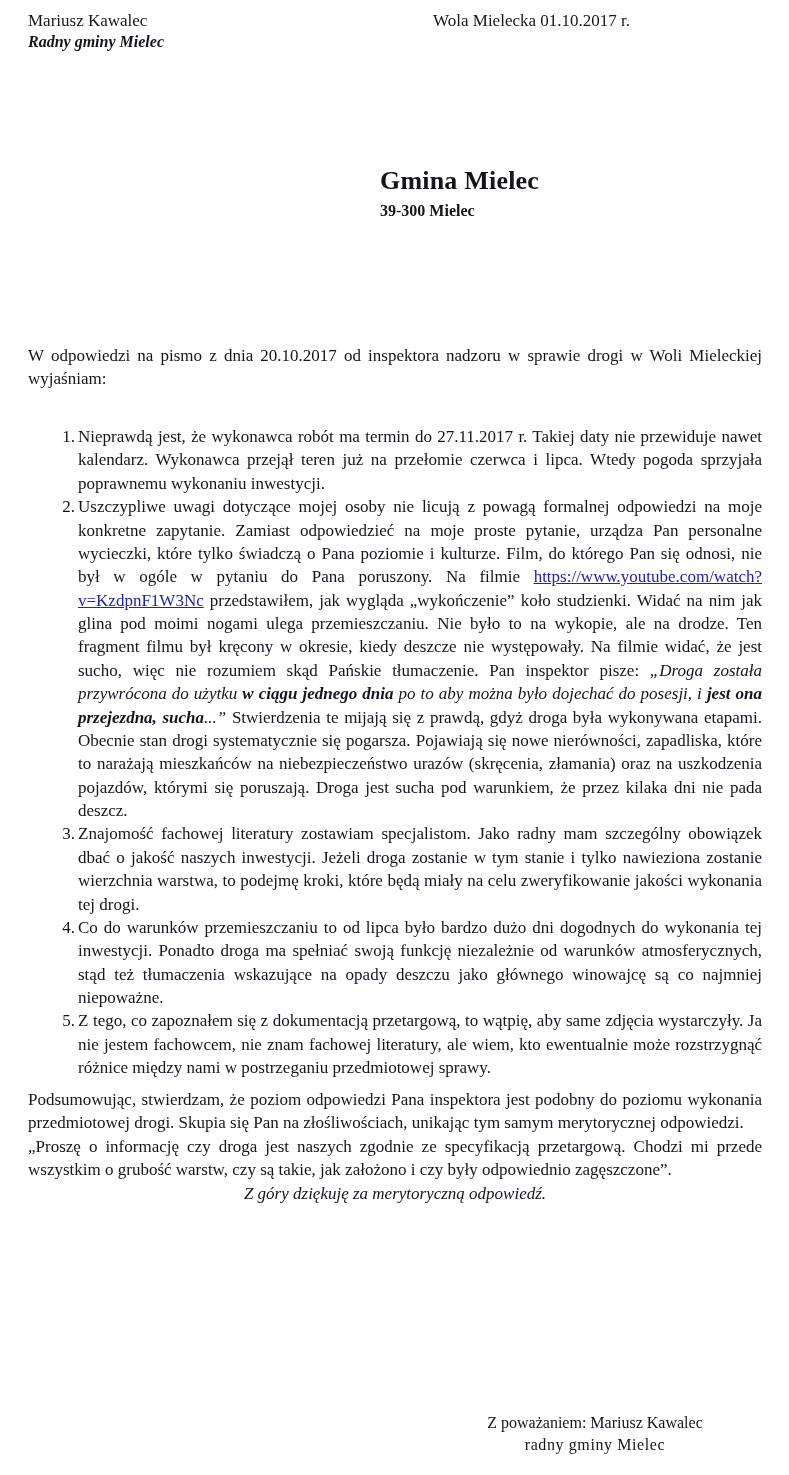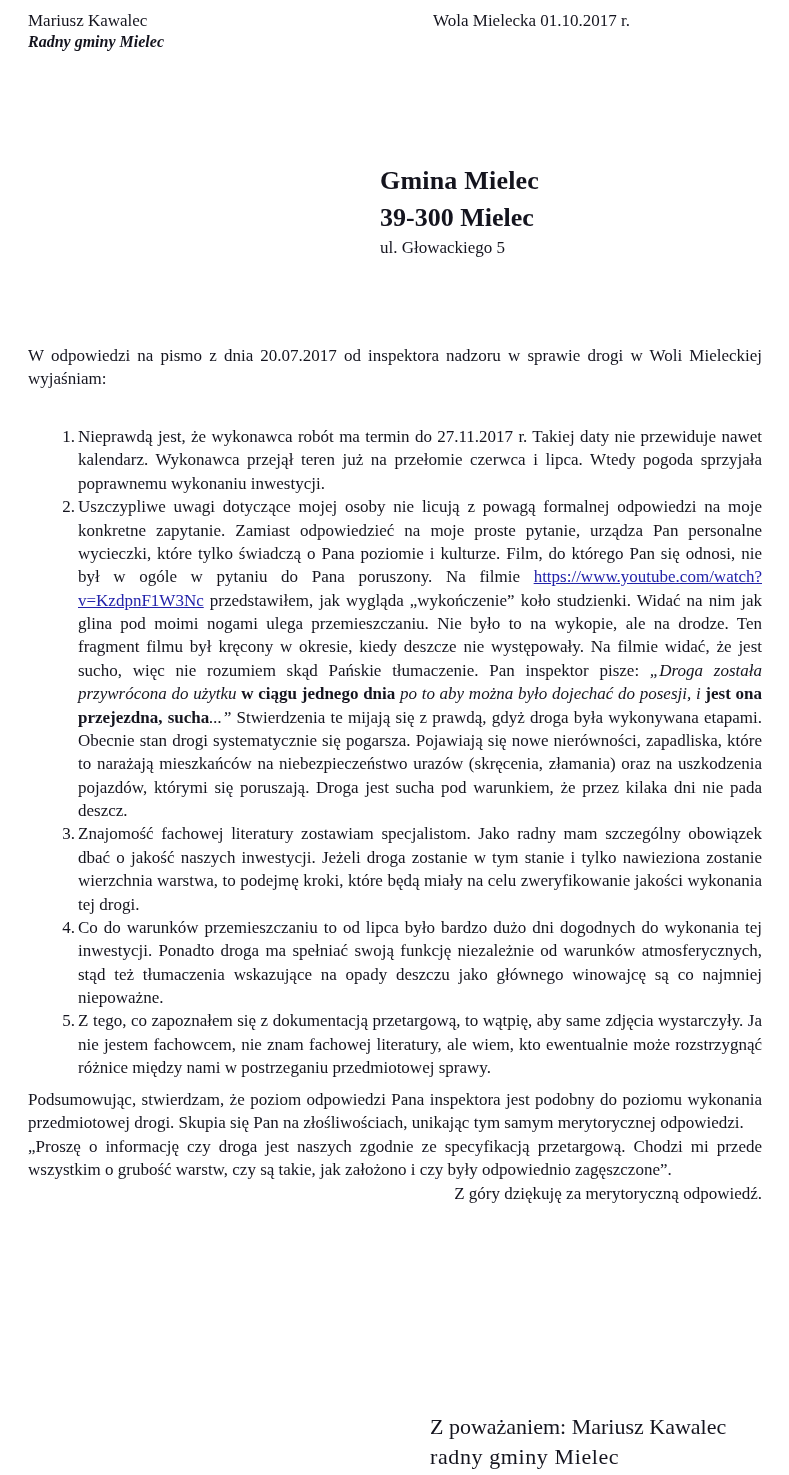--- a/index.html
+++ b/index.html
@@ -60,21 +60,21 @@
     width: 405px;
     text-align: left;
     line-height: 1.30;
   }
   .addressee-name {
     font-size: 26px;
     font-weight: bold;
     letter-spacing: 0.2px;
   }
   .addressee-city {
-    font-size: 26px;
+    font-size: 16px;
     font-weight: bold;
     margin-top: 3px;
   }
   .addressee-street {
     font-size: 17px;
     margin-top: 2px;
   }
 
   
   .intro {
@@ -112,48 +112,49 @@
     width: 22px;
     text-align: right;
   }
   .point-body { display: block; }
 
   a.link {
     color: #2222aa;
     text-decoration: underline;
   }
   .it { font-style: italic; }
-  .bi { font-weight: bold; }
+  .bi { font-style: italic; font-weight: bold; }
 
   
   .closing {
     position: absolute;
     top: 1088px;
     left: 28px;
     width: 734px;
     font-size: 17px;
     line-height: 1.375;
     text-align: justify;
     text-justify: inter-word;
   }
   .closing p {
     margin: 0;
   }
   .closing .no-justify {
-    text-align: right;
+    text-align: center;
+    font-style: italic;
   }
 
   
   .signature {
     position: absolute;
     top: 1412px;
     left: 430px;
     width: 330px;
-    text-align: left;
-    font-size: 22px;
+    text-align: center;
+    font-size: 16px;
     line-height: 1.35;
   }
   .sign-role {
     letter-spacing: 0.6px;
   }
 </style>
 </head>
 <body>
 
 <div class="page">
@@ -162,24 +163,23 @@
     <div class="sender">
       <div class="sender-name">Mariusz Kawalec</div>
       <div class="sender-role">Radny gminy Mielec</div>
     </div>
     <div class="place-date">Wola Mielecka 01.10.2017 r.</div>
   </div>
 
   <div class="addressee">
     <div class="addressee-name">Gmina Mielec</div>
     <div class="addressee-city">39-300 Mielec</div>
-    <div class="addressee-street">ul. Głowackiego 5</div>
-  </div>
-
-  <div class="intro">W odpowiedzi na pismo z dnia 20.07.2017 od inspektora nadzoru w sprawie drogi w Woli Mieleckiej wyjaśniam:</div>
+  </div>
+
+  <div class="intro">W odpowiedzi na pismo z dnia 20.10.2017 od inspektora nadzoru w sprawie drogi w Woli Mieleckiej wyjaśniam:</div>
 
   <ol class="points">
 
     <li class="point">
       <span class="point-num">1.</span>
       <span class="point-body">Nieprawdą jest, że wykonawca robót ma termin do 27.11.2017 r. Takiej daty nie przewiduje nawet kalendarz. Wykonawca przejął teren już na przełomie czerwca i lipca. Wtedy pogoda sprzyjała poprawnemu wykonaniu inwestycji.</span>
     </li>
 
     <li class="point">
       <span class="point-num">2.</span>

